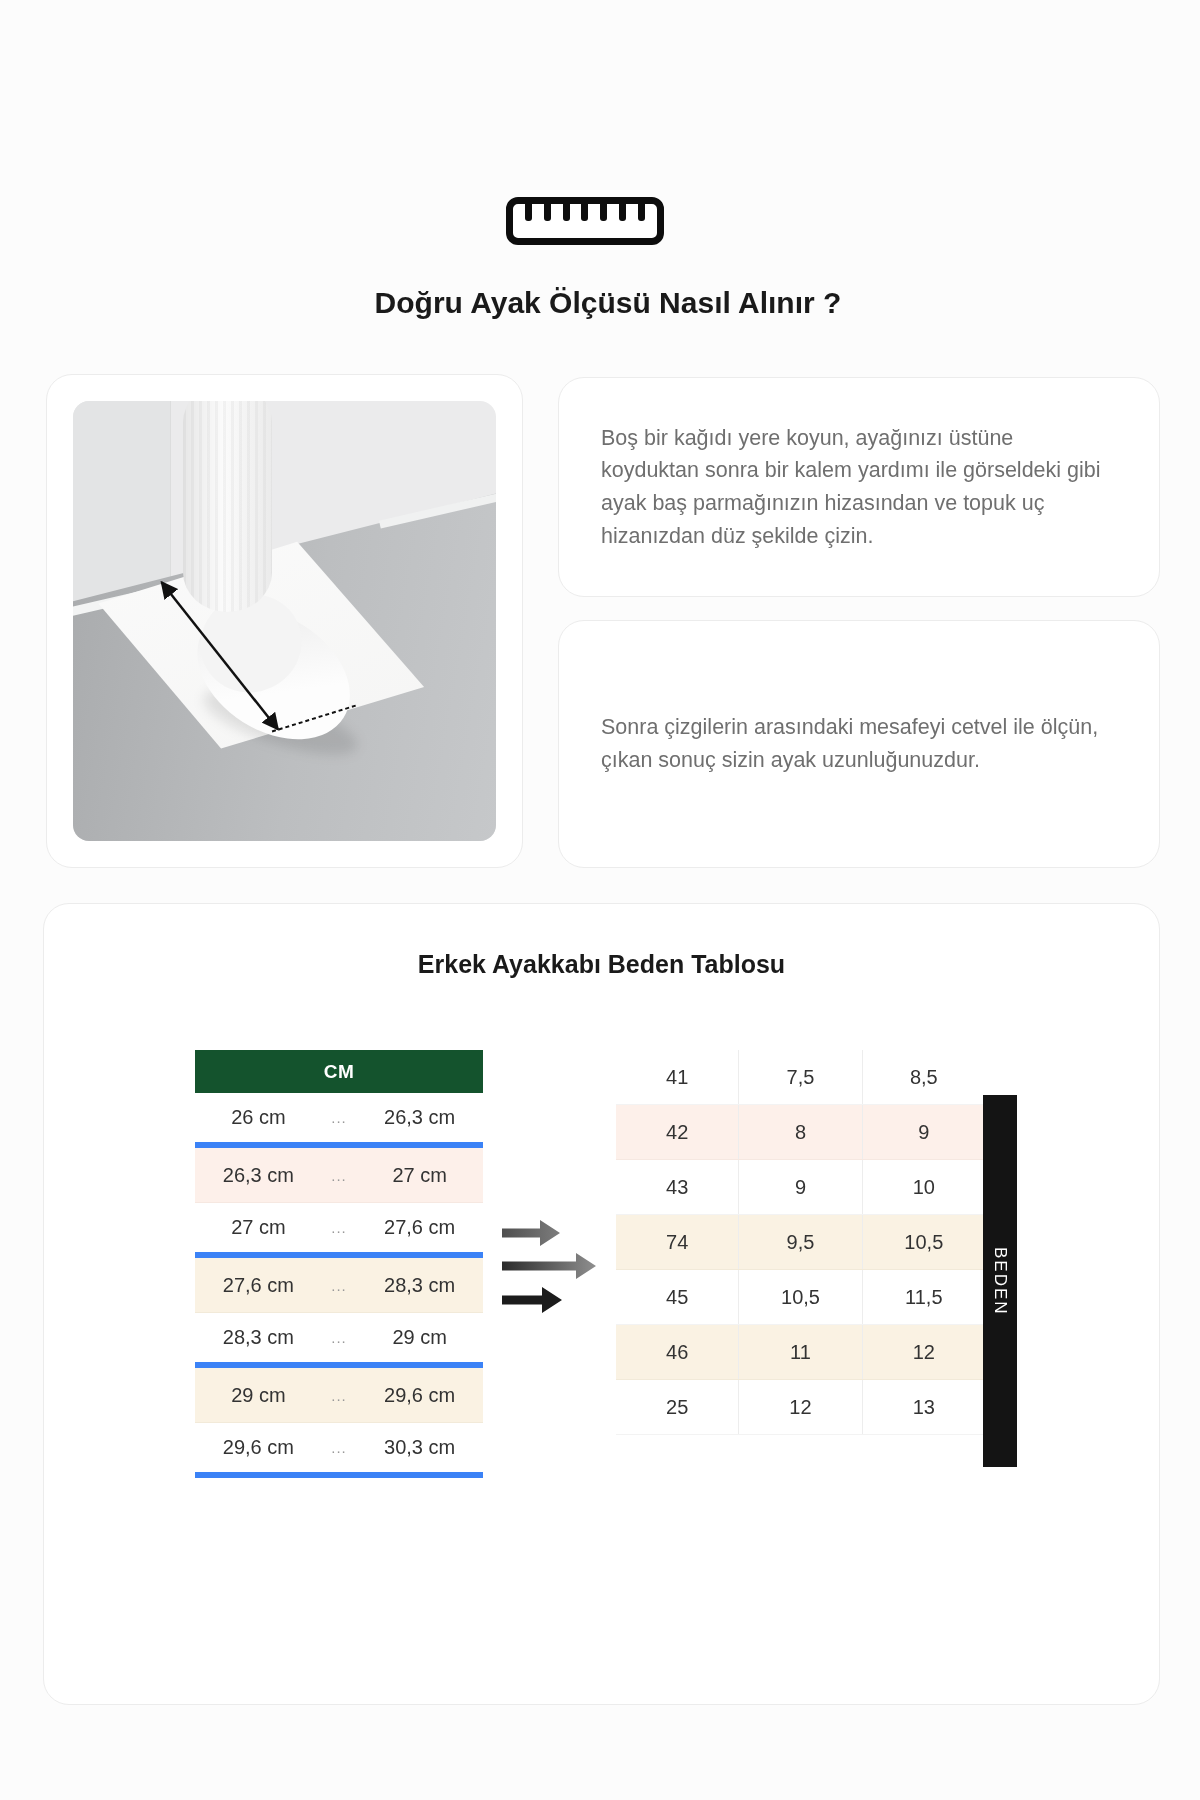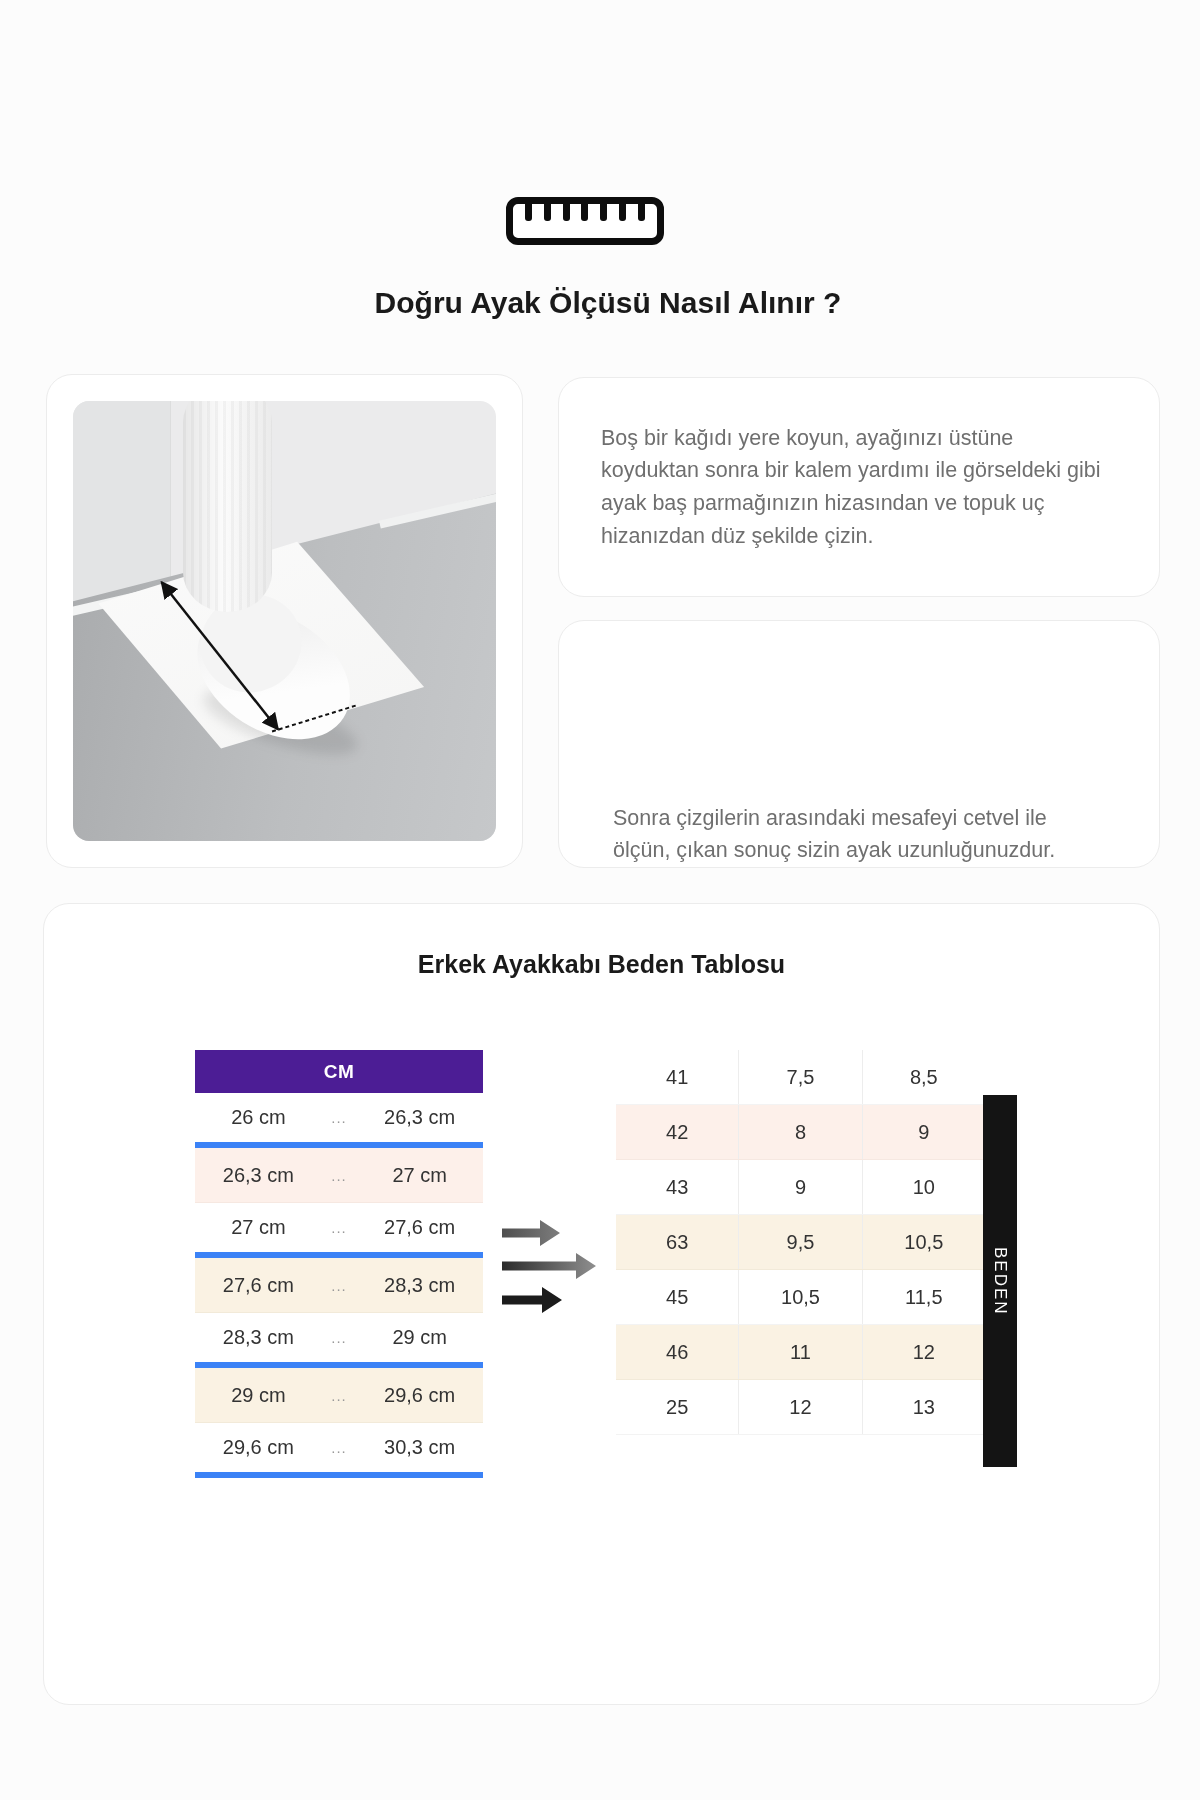--- a/index.html
+++ b/index.html
@@ -24,21 +24,21 @@
   }
   #ruler .tick { width:7px; height:17px; background:#0d0d0d; border-radius:0 0 3px 3px; }
   #page-title {
     position:absolute; left:8px; top:286px; width:1200px;
     text-align:center; font-size:30px; font-weight:bold; color:#1a1a1a;
   }
 
   
   #photo-card { left:46px; top:374px; width:477px; height:494px; }
   #step1-card { left:558px; top:377px; width:602px; height:220px; display:flex; align-items:center; padding:8px 42px; }
-  #step2-card { left:558px; top:620px; width:602px; height:248px; display:flex; align-items:flex-end; padding:0 54px; }
+  #step2-card { left:558px; top:620px; width:602px; height:248px; display:flex; align-items:center; padding:0 42px; }
   .step-text { color:#6f6f6f; font-size:21.5px; line-height:1.52; }
 
   
   #photo {
     position:absolute; inset:26px; border-radius:16px; overflow:hidden;
     background:#ebebec;
   }
   #photo .wall-left {
     position:absolute; left:0; top:0; width:23%; height:46%;
     background:#e3e4e5; border-right:1px solid #dcdddd;
@@ -82,21 +82,21 @@
   #table-card { left:43px; top:903px; width:1117px; height:802px; }
   #section-title {
     position:absolute; left:43px; top:950px; width:1117px;
     text-align:center; font-size:25px; font-weight:bold; color:#1a1a1a;
   }
 
   #cm-table { position:absolute; left:195px; top:1050px; width:288px; }
   #conv-table { position:absolute; left:616px; top:1050px; width:369px; }
 
   .tbl-header {
-    height:43px; background:#4c1d95; color:#ffffff;
+    height:43px; background:#14532d; color:#ffffff;
     display:flex; align-items:center; justify-content:center;
     font-size:19px; font-weight:bold; letter-spacing:.5px;
   }
   .conv-header { justify-content:stretch; font-size:18px; }
   .conv-header span { flex:1; display:flex; align-items:center; justify-content:center; }
 
   .cm-row {
     height:55px; display:flex; align-items:center; box-sizing:border-box;
     border-bottom:6px solid #3b82f6; font-size:20px; color:#333; background:#fff;
   }
@@ -240,21 +240,21 @@
     <span>42</span>
     <span>8</span>
     <span>9</span>
   </div>
   <div class="conv-row">
     <span>43</span>
     <span>9</span>
     <span>10</span>
   </div>
   <div class="conv-row row-cream">
-    <span>63</span>
+    <span>74</span>
     <span>9,5</span>
     <span>10,5</span>
   </div>
   <div class="conv-row">
     <span>45</span>
     <span>10,5</span>
     <span>11,5</span>
   </div>
   <div class="conv-row row-cream">
     <span>46</span>

